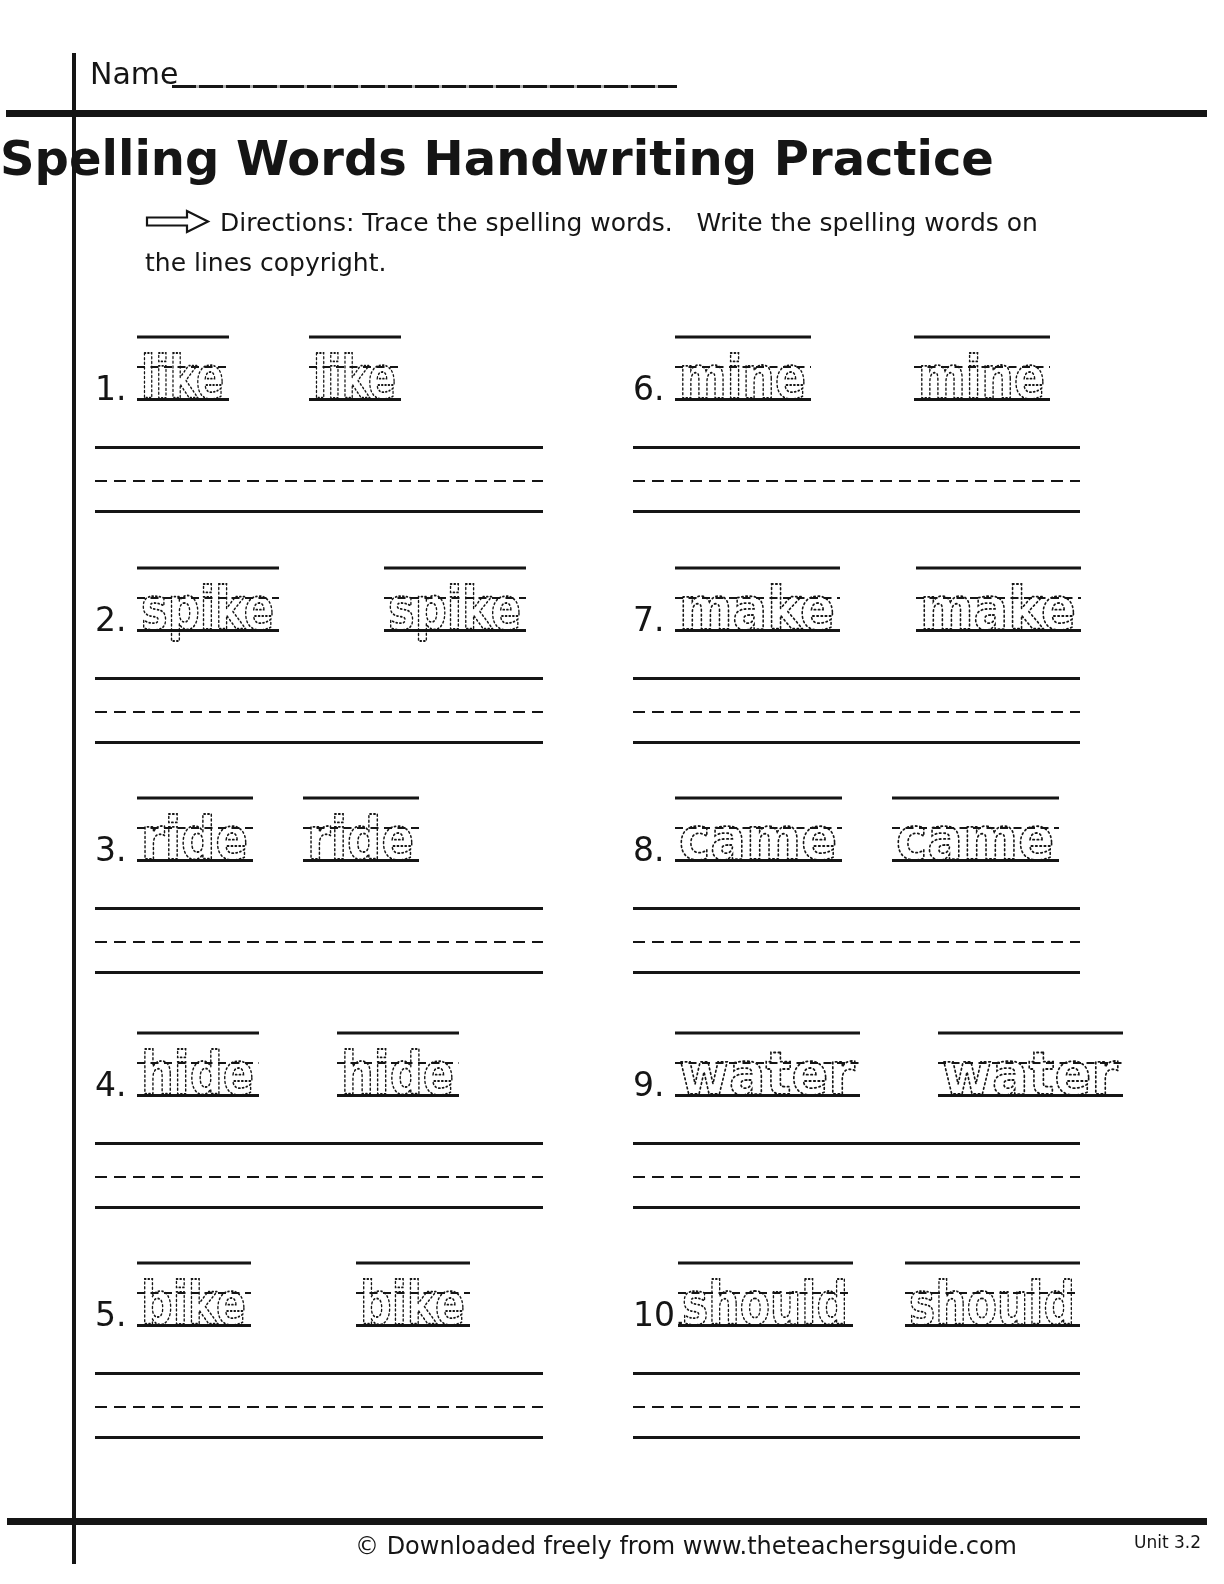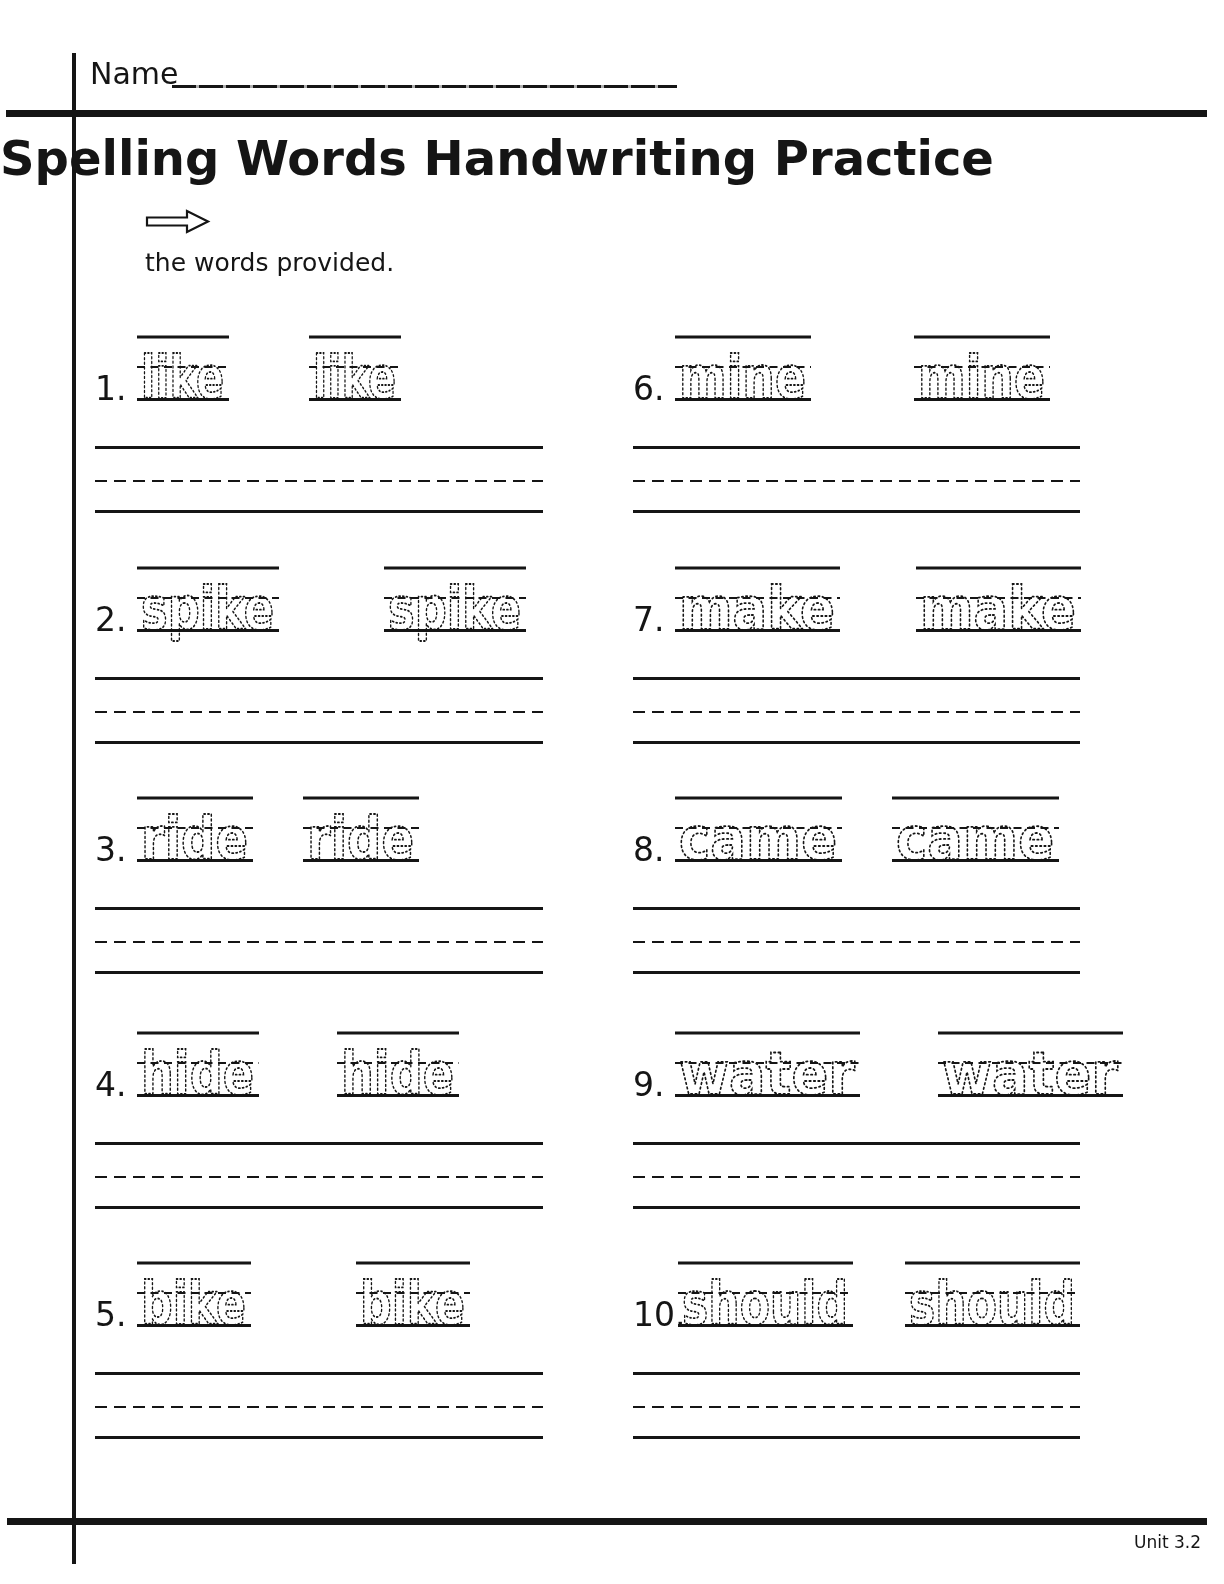--- a/index.html
+++ b/index.html
@@ -53,22 +53,22 @@
   <div class="hrule top"></div>
 
   <div class="name-label">Name</div>
   <div class="name-line"></div>
 
   <h1 class="title">Spelling Words Handwriting Practice</h1>
 
   <div class="directions">
     <svg class="arrow-svg" width="66" height="27" viewBox="0 0 66 27">
       <path d="M2 9.5 H42 V3 L63 13.5 L42 24 V17.5 H2 Z" fill="#ffffff" stroke="#151515" stroke-width="2.2"></path>
-    </svg><br>
-    <span>the words provided.</span>
+    </svg><span>Directions: Trace the spelling words.   Write the spelling words on</span><br>
+    <span>the lines copyright.</span>
   </div>
 
   <div class="item" style="left:95px;top:335px;width:448px">
     <div class="trace-row">
       <div class="num">1.</div>
       <svg class="trace" width="92" height="66">
         <line class="s" x1="0" y1="2" x2="100%" y2="2"></line>
           <line class="m" x1="0" y1="32" x2="100%" y2="32"></line>
           <line class="s" x1="0" y1="64.5" x2="100%" y2="64.5"></line>
         <text x="4" y="63" textLength="83" lengthAdjust="spacingAndGlyphs">like</text>
@@ -288,15 +288,16 @@
       </svg>
     </div>
     <div class="lines">
       <div class="ln"></div>
       <div class="ln dash"></div>
       <div class="ln"></div>
     </div>
   </div>
 
   <div class="hrule bottom"></div>
+  <div class="source">© Downloaded freely from www.theteachersguide.com</div>
   <div class="unit">Unit 3.2</div>
 
 </div>
 
 </body></html>

